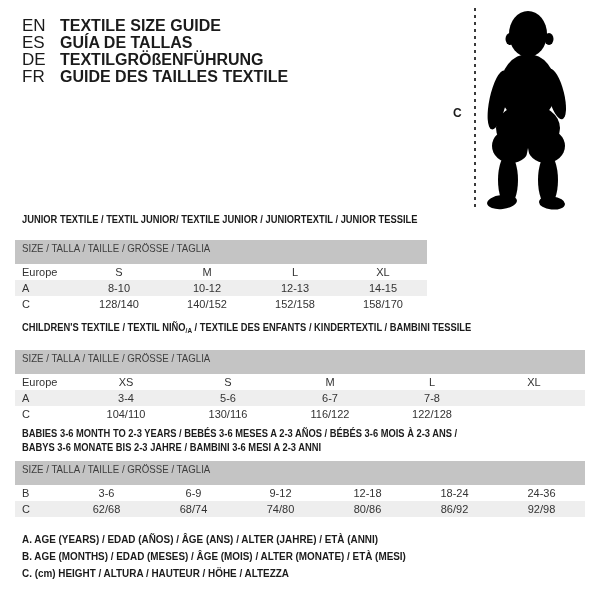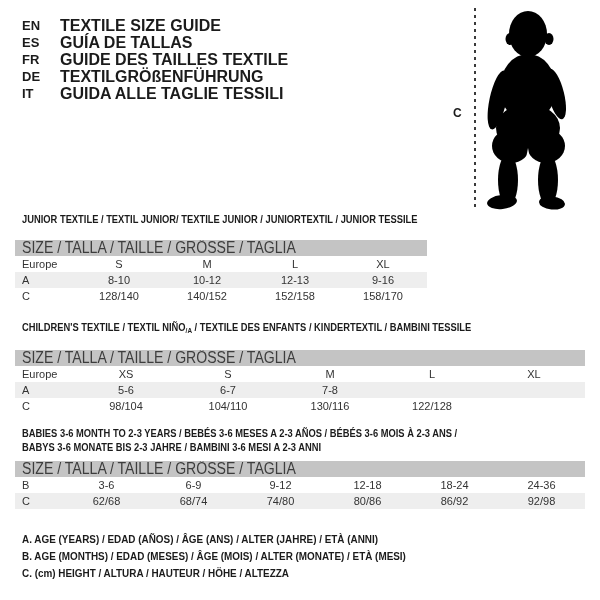--- a/index.html
+++ b/index.html
@@ -7,43 +7,43 @@
   body {
     width:600px; height:600px; position:relative; overflow:hidden;
     font-family:"Liberation Sans", sans-serif; color:#333;
     --bar:#c4c4c4; --shade:#eeeeee; --ink:#1b1b1b;
   }
   .abs { position:absolute; }
 
   
   .lang-list { top:17px; left:22px; }
   .lang-row { display:flex; line-height:17px; }
-  .lang-code { width:38px; font-weight:bold; font-size:13px; color:var(--ink); }
+  .lang-code { width:38px; font-weight:normal; font-size:17px; color:var(--ink); }
   .lang-title { font-weight:bold; font-size:16px; color:var(--ink); white-space:nowrap; }
 
   
   .measure-line {
     left:474px; top:8px; width:2px; height:200px;
     background:repeating-linear-gradient(to bottom,#3a3a3a 0 3px,transparent 3px 7px);
   }
   .figure-label { left:453px; top:106px; font-weight:bold; font-size:12px; color:var(--ink); }
   .baby-svg { left:485px; top:8px; }
 
   
   .section-title {
     left:22px; font-weight:bold; font-size:11px; line-height:13px; color:var(--ink);
     white-space:nowrap; transform:scaleX(0.85); transform-origin:0 0; letter-spacing:0;
   }
   .sub { font-size:7.5px; vertical-align:-2px; }
 
   
   .size-table { left:15px; }
   .bar {
-    background:var(--bar); height:16px; line-height:16px; padding-left:7px;
-    font-size:16px; color:#3d3d3d; overflow:hidden; white-space:nowrap;
+    background:var(--bar); height:24px; line-height:16px; padding-left:7px;
+    font-size:11px; color:#3d3d3d; overflow:hidden; white-space:nowrap;
   }
   .cond { display:inline-block; transform:scaleX(0.88); transform-origin:0 50%; white-space:nowrap; }
   .trow { display:grid; height:16px; line-height:16px; font-size:11px; color:#333; }
   .cols4 { grid-template-columns:60px repeat(4,1fr); }
   .cols5 { grid-template-columns:60px repeat(5,1fr); }
   .cols6 { grid-template-columns:48px repeat(6,1fr); }
   .lbl { padding-left:7px; text-align:left; }
   .cell { text-align:center; }
   .shaded { background:var(--shade); }
   .w-junior { width:412px; }
@@ -62,30 +62,26 @@
 <div class="abs lang-list">
   <div class="lang-row">
     <span class="lang-code">EN</span>
     <span class="lang-title">TEXTILE SIZE GUIDE</span>
   </div>
   <div class="lang-row">
     <span class="lang-code">ES</span>
     <span class="lang-title">GUÍA DE TALLAS</span>
   </div>
   <div class="lang-row">
-    <span class="lang-code">FR</span>
-    <span class="lang-title">GUIDE DES TAILLES TEXTILE</span>
-  </div>
-  <div class="lang-row">
     <span class="lang-code">DE</span>
     <span class="lang-title">TEXTILGRÖßENFÜHRUNG</span>
   </div>
   <div class="lang-row">
-    <span class="lang-code">IT</span>
-    <span class="lang-title">GUIDA ALLE TAGLIE TESSILI</span>
+    <span class="lang-code">FR</span>
+    <span class="lang-title">GUIDE DES TAILLES TEXTILE</span>
   </div>
 </div>
 
 <div class="abs measure-line"></div>
 <div class="abs figure-label">C</div>
 <svg class="abs baby-svg" width="82" height="202" viewBox="0 0 82 202" xmlns="http://www.w3.org/2000/svg">
   <g fill="#000000">
     <ellipse cx="43" cy="26" rx="19" ry="23"></ellipse>
     <ellipse cx="25" cy="31" rx="4.5" ry="6"></ellipse>
     <ellipse cx="64" cy="31" rx="4.5" ry="6"></ellipse>
@@ -116,21 +112,21 @@
     <span class="cell">S</span>
     <span class="cell">M</span>
     <span class="cell">L</span>
     <span class="cell">XL</span>
   </div>
   <div class="trow cols4 shaded">
     <span class="lbl">A</span>
     <span class="cell">8-10</span>
     <span class="cell">10-12</span>
     <span class="cell">12-13</span>
-    <span class="cell">9-16</span>
+    <span class="cell">14-15</span>
   </div>
   <div class="trow cols4">
     <span class="lbl">C</span>
     <span class="cell">128/140</span>
     <span class="cell">140/152</span>
     <span class="cell">152/158</span>
     <span class="cell">158/170</span>
   </div>
 </div>
 
@@ -145,29 +141,30 @@
   <div class="trow cols5">
     <span class="lbl">Europe</span>
     <span class="cell">XS</span>
     <span class="cell">S</span>
     <span class="cell">M</span>
     <span class="cell">L</span>
     <span class="cell">XL</span>
   </div>
   <div class="trow cols5 shaded">
     <span class="lbl">A</span>
+    <span class="cell">3-4</span>
     <span class="cell">5-6</span>
     <span class="cell">6-7</span>
     <span class="cell">7-8</span>
   </div>
   <div class="trow cols5">
     <span class="lbl">C</span>
-    <span class="cell">98/104</span>
     <span class="cell">104/110</span>
     <span class="cell">130/116</span>
+    <span class="cell">116/122</span>
     <span class="cell">122/128</span>
   </div>
 </div>
 
 <div class="abs section-title" style="top:427px;">BABIES 3-6 MONTH TO 2-3 YEARS / BEBÉS 3-6 MESES A 2-3 AÑOS / BÉBÉS 3-6 MOIS À 2-3 ANS /</div>
 <div class="abs section-title" style="top:441px;">BABYS 3-6 MONATE BIS 2-3 JAHRE / BAMBINI 3-6 MESI A 2-3 ANNI</div>
 
 <div class="abs size-table w-wide" style="top:461px;">
   <div class="bar">
     <span class="cond">SIZE / TALLA / TAILLE / GRÖSSE / TAGLIA</span>

